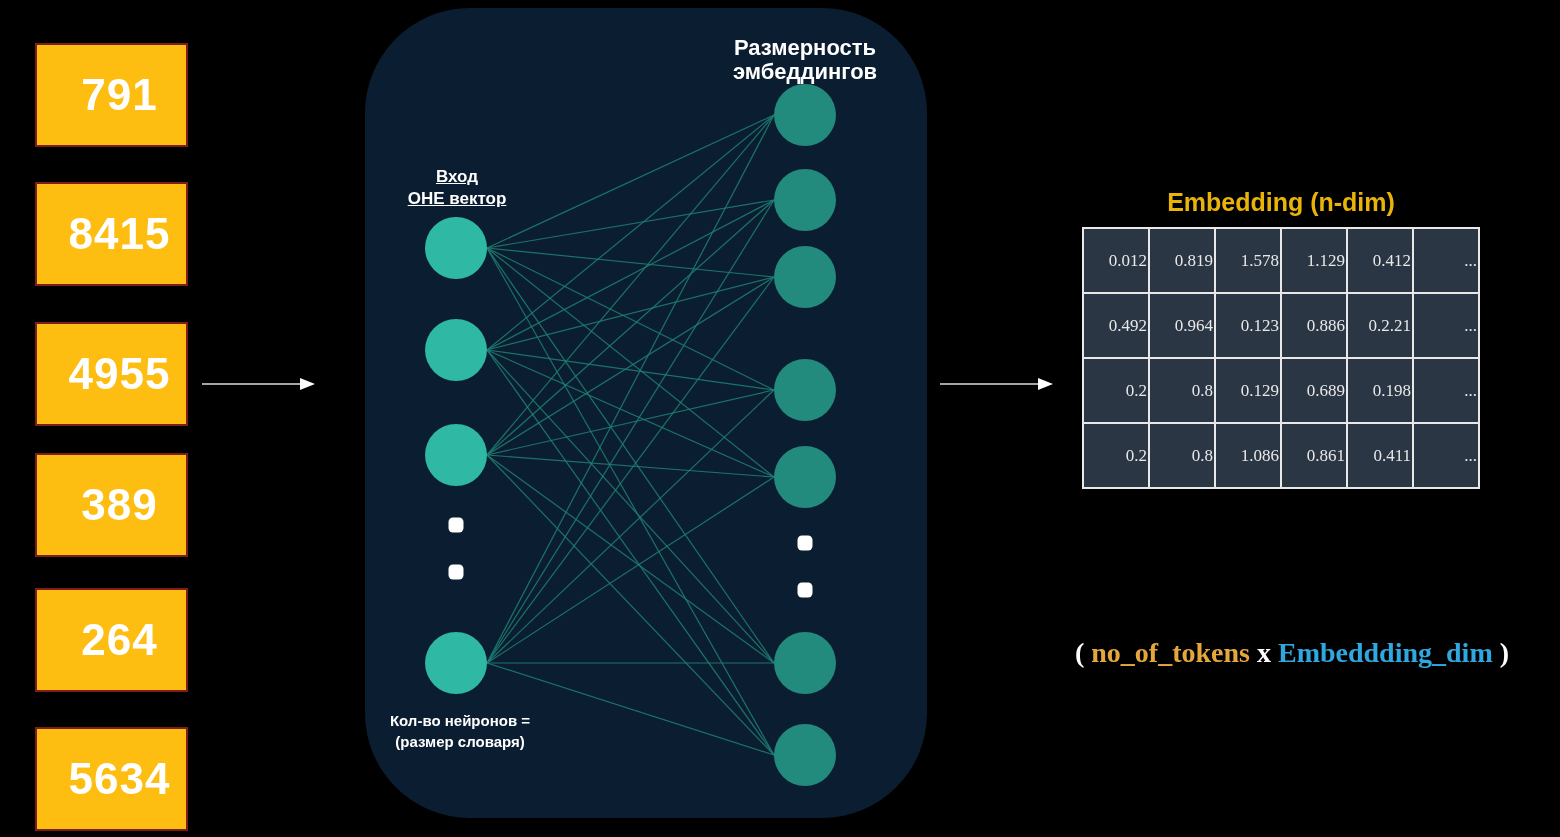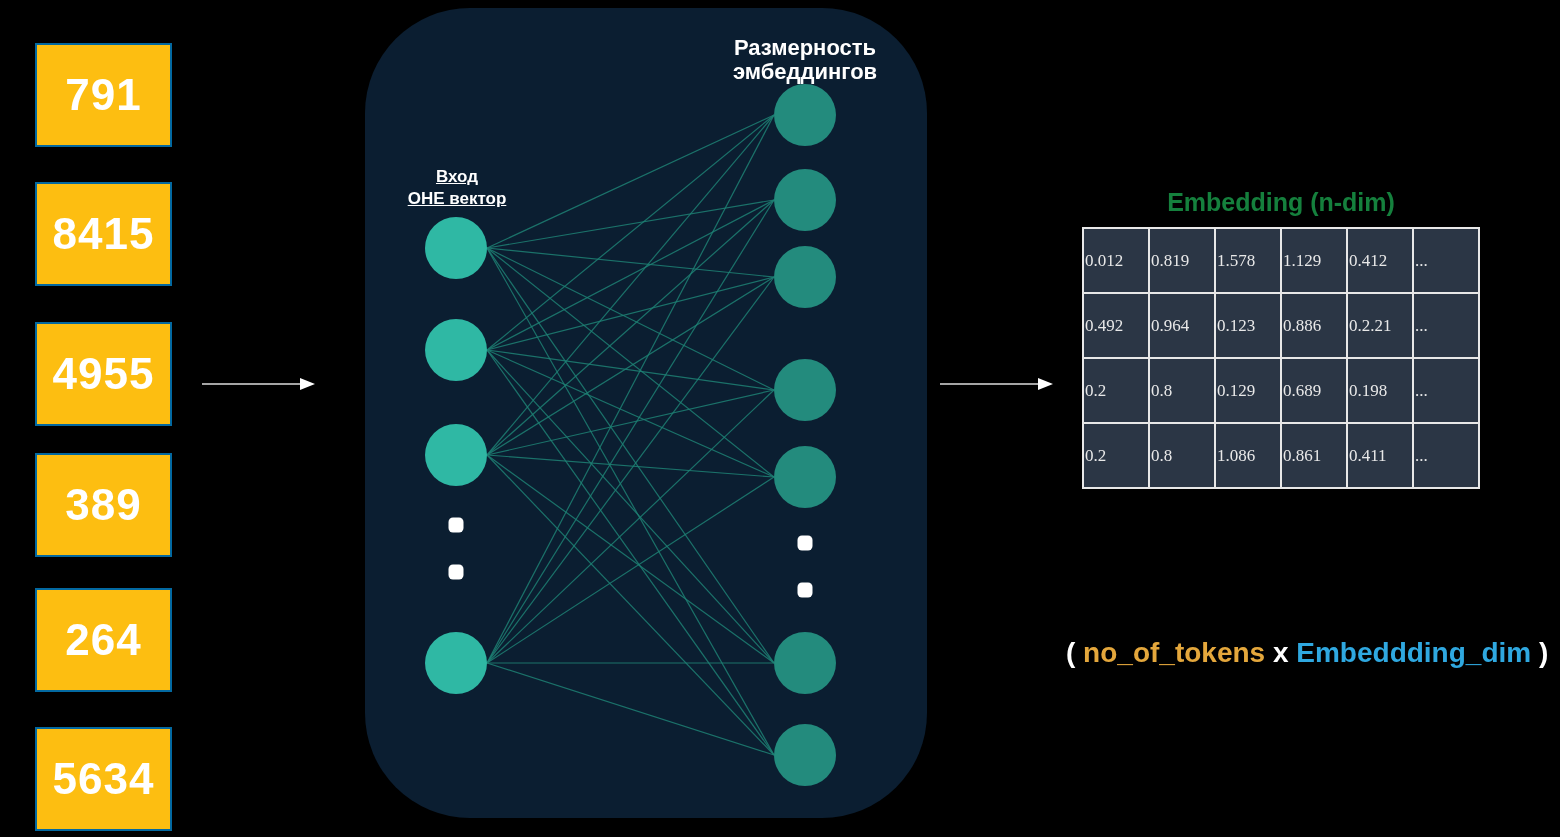--- a/index.html
+++ b/index.html
@@ -1,20 +1,20 @@
 <!DOCTYPE html>
 <html><head>
 <meta charset="utf-8">
 <style>
   html,body{margin:0;padding:0;background:#000;width:1560px;height:837px;overflow:hidden;
             font-family:"Liberation Sans",sans-serif;position:relative;}
 
   
   #tokens .token-box{position:absolute;left:35px;width:133px;height:100px;background:#fdbe11;
-    border:2px solid #0369a1;display:flex;align-items:center;justify-content:center;}
+    border:2px solid #7f1d1d;display:flex;align-items:center;justify-content:center;padding-left:16px;}
   #tokens .token-box:nth-child(1){top:43px}
   #tokens .token-box:nth-child(2){top:182px}
   #tokens .token-box:nth-child(3){top:322px}
   #tokens .token-box:nth-child(4){top:453px}
   #tokens .token-box:nth-child(5){top:588px}
   #tokens .token-box:nth-child(6){top:727px}
   .token-box span{color:#fff;font-weight:bold;font-size:44px;letter-spacing:1px;}
 
   
   .arrow{position:absolute;top:376px;}
@@ -25,27 +25,27 @@
   #panel{position:absolute;left:365px;top:8px;width:562px;height:810px;
          background:#0b1e31;border-radius:105px;}
   #network-svg{position:absolute;left:0;top:0;}
   .panel-label{position:absolute;color:#fff;font-weight:bold;text-align:center;}
   #input-label{left:14px;top:158px;width:156px;font-size:17px;line-height:22px;text-decoration:underline;}
   #output-label{left:362px;top:28px;width:156px;font-size:22px;line-height:24px;}
   #bottom-label{left:8px;top:702px;width:174px;font-size:15px;line-height:21px;}
 
   
   #embedding-title{position:absolute;left:1082px;top:188px;width:398px;text-align:center;
-                   color:#15803d;font-size:25px;font-weight:600;}
+                   color:#eab308;font-size:25px;font-weight:600;}
   #embedding-table{position:absolute;left:1082px;top:227px;border-collapse:collapse;}
   #embedding-table td{width:62px;height:61px;border:2px solid #e8e8e8;background:#2b3645;
-    color:#e8e8e8;font-family:"Liberation Serif",serif;font-size:17px;text-align:left;
+    color:#e8e8e8;font-family:"Liberation Serif",serif;font-size:17px;text-align:right;
     vertical-align:middle;}
   #caption{position:absolute;left:1066px;top:637px;width:452px;text-align:center;
-           font-size:28px;font-weight:bold;color:#fff;white-space:nowrap;}
+           font-size:28px;font-weight:bold;color:#fff;white-space:nowrap;font-family:Liberation Serif, serif;}
   #caption .tok{color:#e4a73c;}
   #caption .dim{color:#2fa8e0;}
 </style>
 </head>
 <body>
 
 <div id="tokens">
   <div class="token-box">
       <span>791</span>
     </div>
@@ -118,20 +118,24 @@
       <rect x="432.5" y="574.5" width="15" height="15" rx="4.5" fill="#ffffff"></rect>
     </svg>
   <div id="input-label" class="panel-label">
     <div>Вход</div>
     <div>ОНЕ вектор</div>
   </div>
   <div id="output-label" class="panel-label">
     <div>Размерность</div>
     <div>эмбеддингов</div>
   </div>
+  <div id="bottom-label" class="panel-label">
+    <div>Кол-во нейронов =</div>
+    <div>(размер словаря)</div>
+  </div>
 </div>
 
 <svg id="arrow-2" class="arrow" width="116" height="16">
   <line x1="2" y1="8" x2="100" y2="8" stroke="#dcdcdc" stroke-width="1.6"></line>
   <polygon points="100,2 115,8 100,14" fill="#ffffff"></polygon>
 </svg>
 
 <div id="embedding-title">Embedding (n-dim)</div>
 
 <table id="embedding-table">

